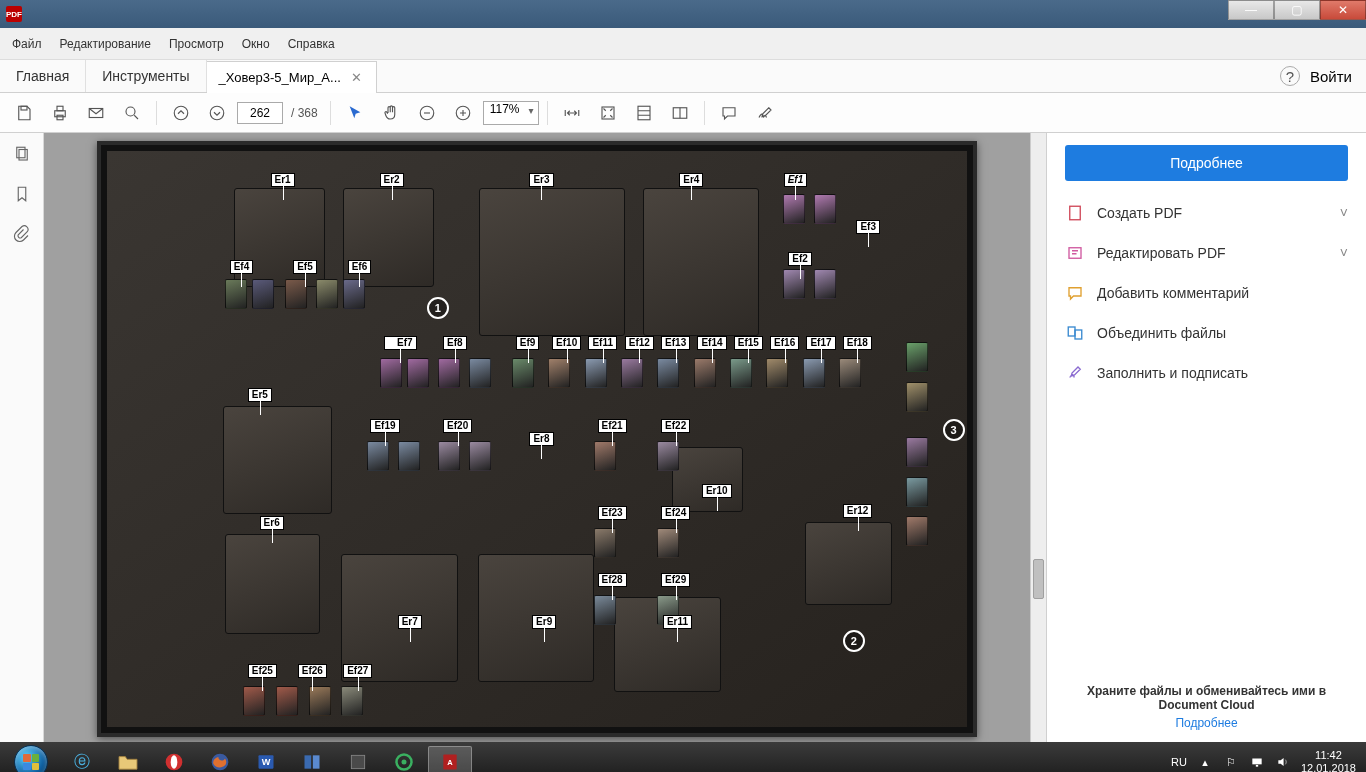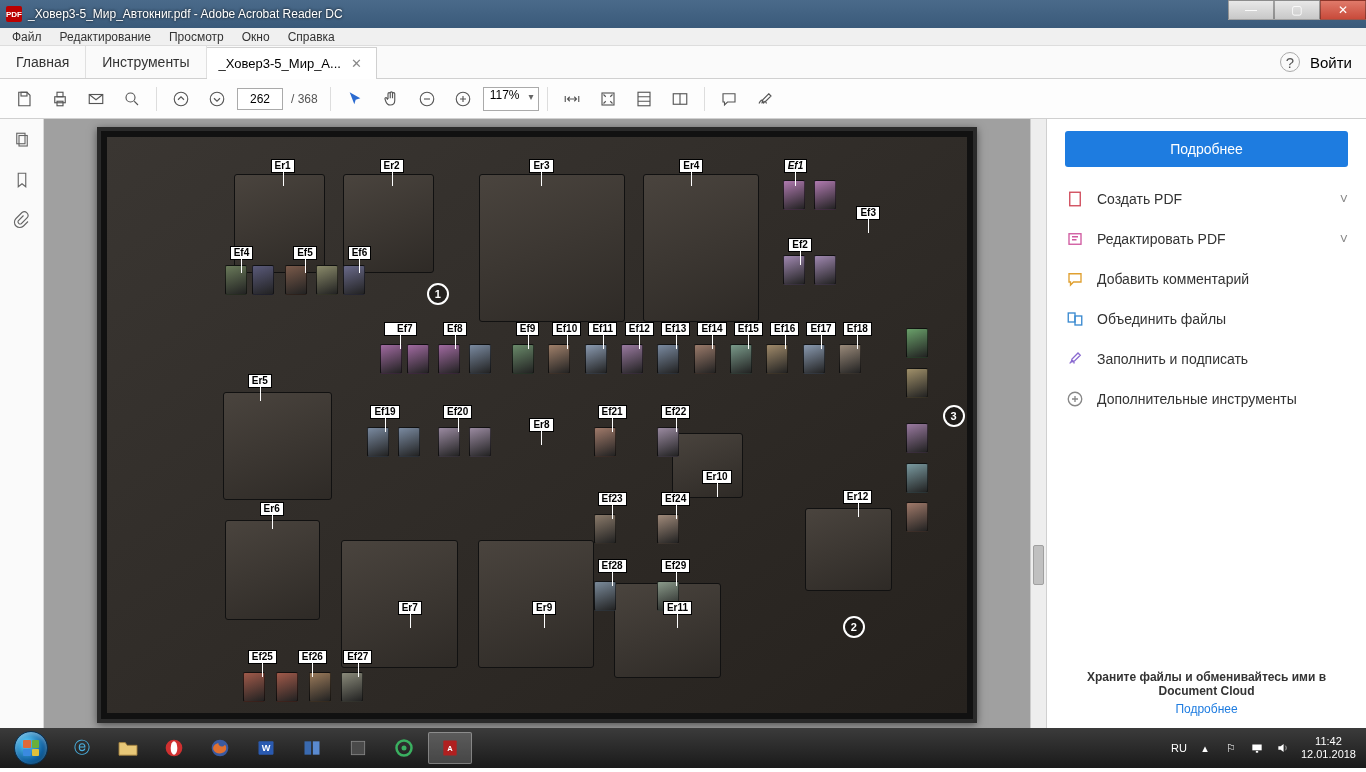--- a/index.html
+++ b/index.html
@@ -3,21 +3,21 @@
 <meta charset="utf-8">
 <style>
 * { box-sizing: border-box; margin: 0; padding: 0; }
 body { font-family: "Segoe UI", Arial, sans-serif; font-size: 12px; background: #fff; overflow: hidden; width: 1366px; height: 772px; }
 .titlebar { height: 28px; background: linear-gradient(#4a6a8a, #3a5a7a); display: flex; align-items: center; color: #fff; position: relative; }
 .titlebar .icon { width: 16px; height: 16px; background: #b00; margin: 0 6px; border-radius: 2px; display:flex; align-items:center; justify-content:center; color:#fff; font-size:8px; font-weight:bold; }
 .titlebar .title { font-size: 12px; text-shadow: 0 0 3px #000; }
 .winbtns { position: absolute; right: 0; top: 0; display: flex; }
 .winbtn { width: 46px; height: 20px; display: flex; align-items: center; justify-content: center; font-size: 12px; border: 1px solid rgba(0,0,0,.3); background: linear-gradient(#e8e8e8,#c8c8c8); }
 .winbtn.close { background: linear-gradient(#e07a6a,#c84a3a); color: #fff; }
-.menubar { height: 18px; background: #f0f0f0; border-bottom: 1px solid #ddd; display: flex; align-items: center; padding: 0 4px; gap: 2px; }
+.menubar { height: 32px; background: #f0f0f0; border-bottom: 1px solid #ddd; display: flex; align-items: center; padding: 0 4px; gap: 2px; }
 .menubar .mitem { padding: 2px 8px; font-size: 12px; color: #333; cursor: default; }
 .tabbar { height: 33px; background: #fafafa; border-bottom: 1px solid #d0d0d0; display: flex; align-items: stretch; }
 .maintab { padding: 0 16px; display: flex; align-items: center; font-size: 14px; color: #333; border-right: 1px solid #e0e0e0; cursor: default; }
 .doctab { padding: 0 12px; display: flex; align-items: center; gap: 8px; font-size: 13px; background: #fff; border-top: 1px solid #d0d0d0; border-right: 1px solid #d0d0d0; position: relative; top: 1px; justify-content: flex-end; }
 .doctab .tclose { color: #888; padding: 0 2px; }
 .tabbar .spacer { flex: 1; }
 .rightlogin { display: flex; align-items: center; gap: 10px; padding: 0 14px; font-size: 15px; }
 .qmark { width:20px; height:20px; border:1px solid #aaa; border-radius:50%; display:flex; align-items:center; justify-content:center; color:#555; }
 .toolbar { height: 40px; border-bottom: 1px solid #d0d0d0; display: flex; align-items: center; padding: 0 8px; gap: 4px; background: #fdfdfd; }
 .tbtn { width: 32px; height: 32px; display: flex; align-items: center; justify-content: center; color: #555; border-radius: 2px; }
@@ -62,21 +62,20 @@
 .tray { margin-left: auto; display: flex; align-items: center; gap: 10px; color: #fff; font-size: 11px; padding-right: 6px; }
 .tray .clock { text-align: center; line-height: 1.2; }
 .trayicon { width:16px; height:16px; display:flex; align-items:center; justify-content:center; }
 svg { display: block; }
 </style>
 </head>
 <body>
 
 <div class="titlebar">
   <div class="icon">PDF</div>
-  <div class="title">_Ховер3-5_Мир_Автокниг.pdf - Adobe Acrobat Reader DC</div>
   <div class="winbtns">
     <div class="winbtn">—</div>
     <div class="winbtn">▢</div>
     <div class="winbtn close">✕</div>
   </div>
 </div>
 
 <div class="menubar">
   <div class="mitem">Файл</div>
   <div class="mitem">Редактирование</div>
@@ -369,29 +368,20 @@
       <span>Объединить файлы</span>
     </div>
     <div class="ritem">
       <span class="ricon">
           <svg width="18" height="18" viewBox="0 0 24 24" fill="none" stroke="#8a6ad0" stroke-width="1.8">
             <path d="M5 18c3-5 5-5 6 0M16 4l3 3-8 8-4 1 1-4z"></path>
           </svg>
         </span>
       <span>Заполнить и подписать</span>
     </div>
-    <div class="ritem">
-      <span class="ricon">
-          <svg width="18" height="18" viewBox="0 0 24 24" fill="none" stroke="#888" stroke-width="1.8">
-            <circle cx="12" cy="12" r="9"></circle>
-            <path d="M8 12h8M12 8v8"></path>
-          </svg>
-        </span>
-      <span>Дополнительные инструменты</span>
-    </div>
 
     <div class="rfoot">
       <div style="font-weight:600">Храните файлы и обменивайтесь ими в Document Cloud</div>
       <div class="link" style="margin-top:4px">Подробнее</div>
     </div>
   </div>
 </div>
 
 <div class="taskbar">
   <div class="startbtn">

